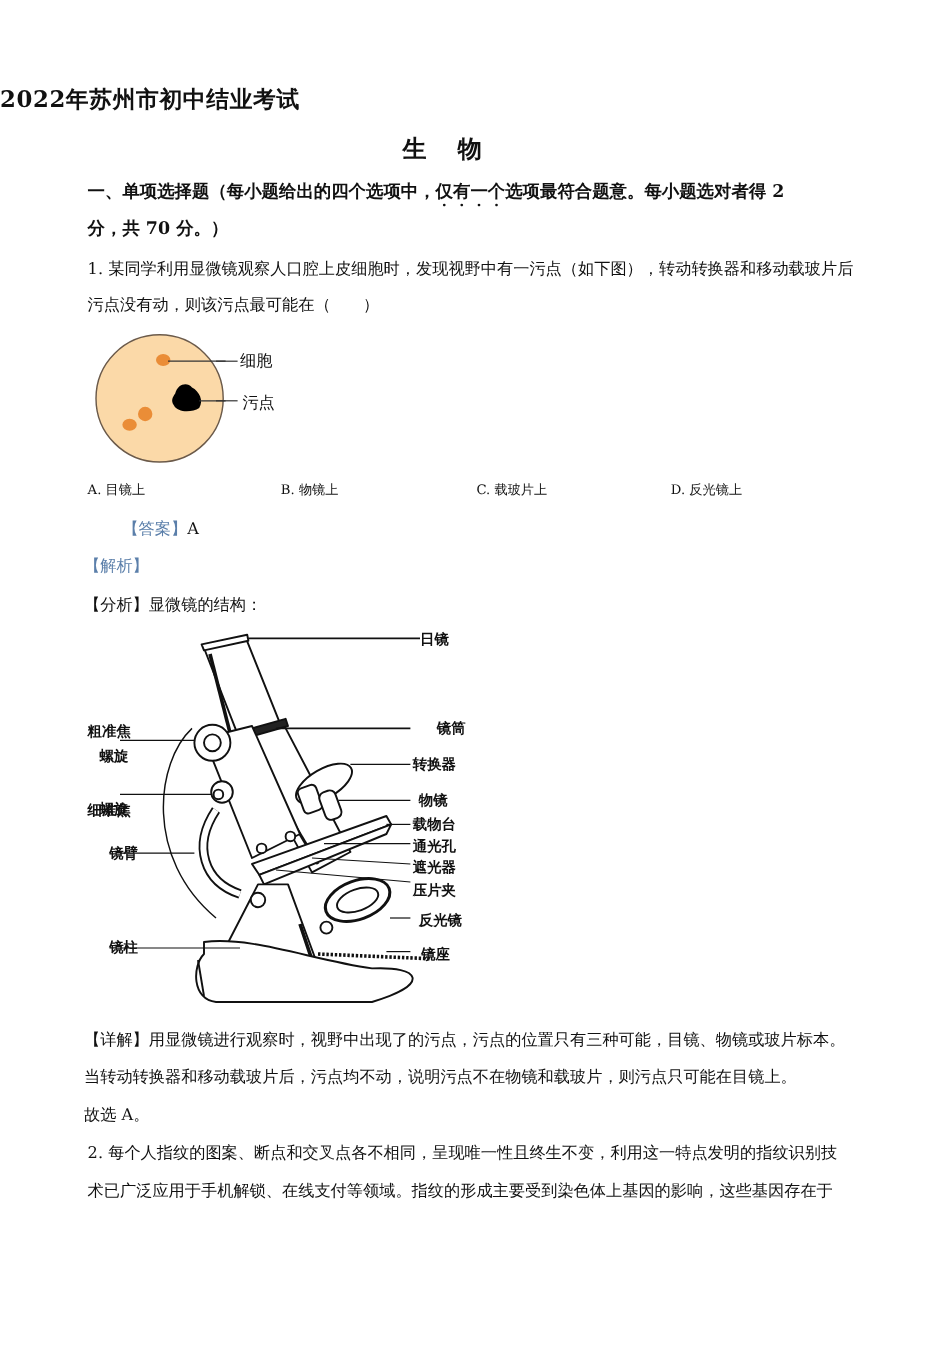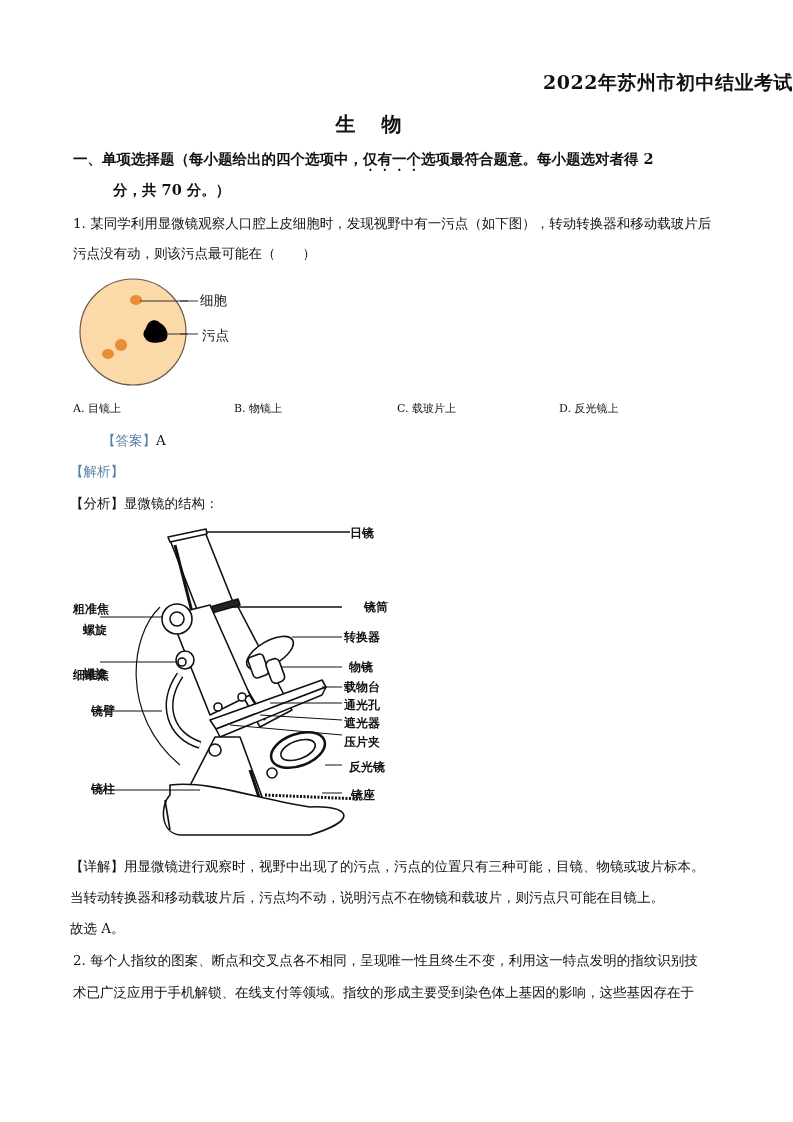--- a/index.html
+++ b/index.html
@@ -1,19 +1,19 @@
 <!DOCTYPE html>
 <html><head>
   <meta charset="utf-8">
   <style>
     html, body { margin:0; padding:0; background:#ffffff; }
     body { width:793px; height:1122px; position:relative; overflow:hidden;
            font-family:"DejaVu Serif","Liberation Serif",serif; color:#111; }
     .abs { position:absolute; white-space:nowrap; }
-    .title { left:0; width:793px; text-align:right; top:70px; font-size:19px; font-weight:bold; letter-spacing:0.5px; }
+    .title { left:0; width:793px; text-align:left; top:70px; font-size:19px; font-weight:bold; letter-spacing:0.5px; }
     .subject { left:0; width:737px; text-align:center; top:111px; font-size:20px; font-weight:bold; letter-spacing:0; }
     .subject span { display:inline-block; }
     .sec { font-weight:bold; font-size:14.5px; }
     .dotted { position:relative; }
     .dotted::after { content:"·"; position:absolute; left:50%; transform:translateX(-50%); top:13px; font-size:12px; font-weight:bold; }
     .body { font-size:13.5px; font-family:"DejaVu Serif","Liberation Serif",serif; }
     .bracket-blue { color:#5b7faa; }
     .lbl { font-size:13.5px; font-family:Liberation Mono, monospace; }
     .mlbl { font-size:12px; font-weight:bold; font-family:"DejaVu Serif","Liberation Serif",serif; line-height:20px;text-align:right; }
     .opt { font-size:11px; }
@@ -23,21 +23,21 @@
 <body>
 
 <div class="abs title">2022年苏州市初中结业考试</div>
 <div class="abs subject">
   <span>生</span><span style="display:inline-block;width:26px"></span><span>物</span>
 </div>
 
 <div class="abs sec" style="left:73px; top:150px;">
   <span>一、单项选择题（每小题给出的四个选项中，</span><span class="dotted">仅</span><span class="dotted">有</span><span class="dotted">一</span><span class="dotted">个</span><span>选项最符合题意。每小题选对者得 2</span>
 </div>
-<div class="abs sec" style="left:73px; top:181px;margin-left:40px;">分，共 70 分。）</div>
+<div class="abs sec" style="left:73px; top:181px;">分，共 70 分。）</div>
 
 <div class="abs body" style="left:73px; top:215px;">1. 某同学利用显微镜观察人口腔上皮细胞时，发现视野中有一污点（如下图），转动转换器和移动载玻片后</div>
 <div class="abs body" style="left:73px; top:245px;">污点没有动，则该污点最可能在（　　）</div>
 
 <svg style="left:78px; top:276px;" width="110" height="112" viewBox="0 0 110 112">
   <circle cx="55" cy="56" r="53" fill="#fbd9a8" stroke="#6b5a4a" stroke-width="1.2"></circle>
   <ellipse cx="58" cy="24" rx="6" ry="5" fill="#e8842a" opacity="0.9"></ellipse>
   <ellipse cx="43" cy="69" rx="6" ry="6" fill="#e8842a" opacity="0.9"></ellipse>
   <ellipse cx="30" cy="78" rx="6" ry="5" fill="#e8842a" opacity="0.9"></ellipse>
   <path d="M68 52 C70 44,78 42,82 47 C88 50,92 58,88 64 C82 68,70 68,67 62 C64 58,66 55,68 52 Z" fill="#000"></path>

